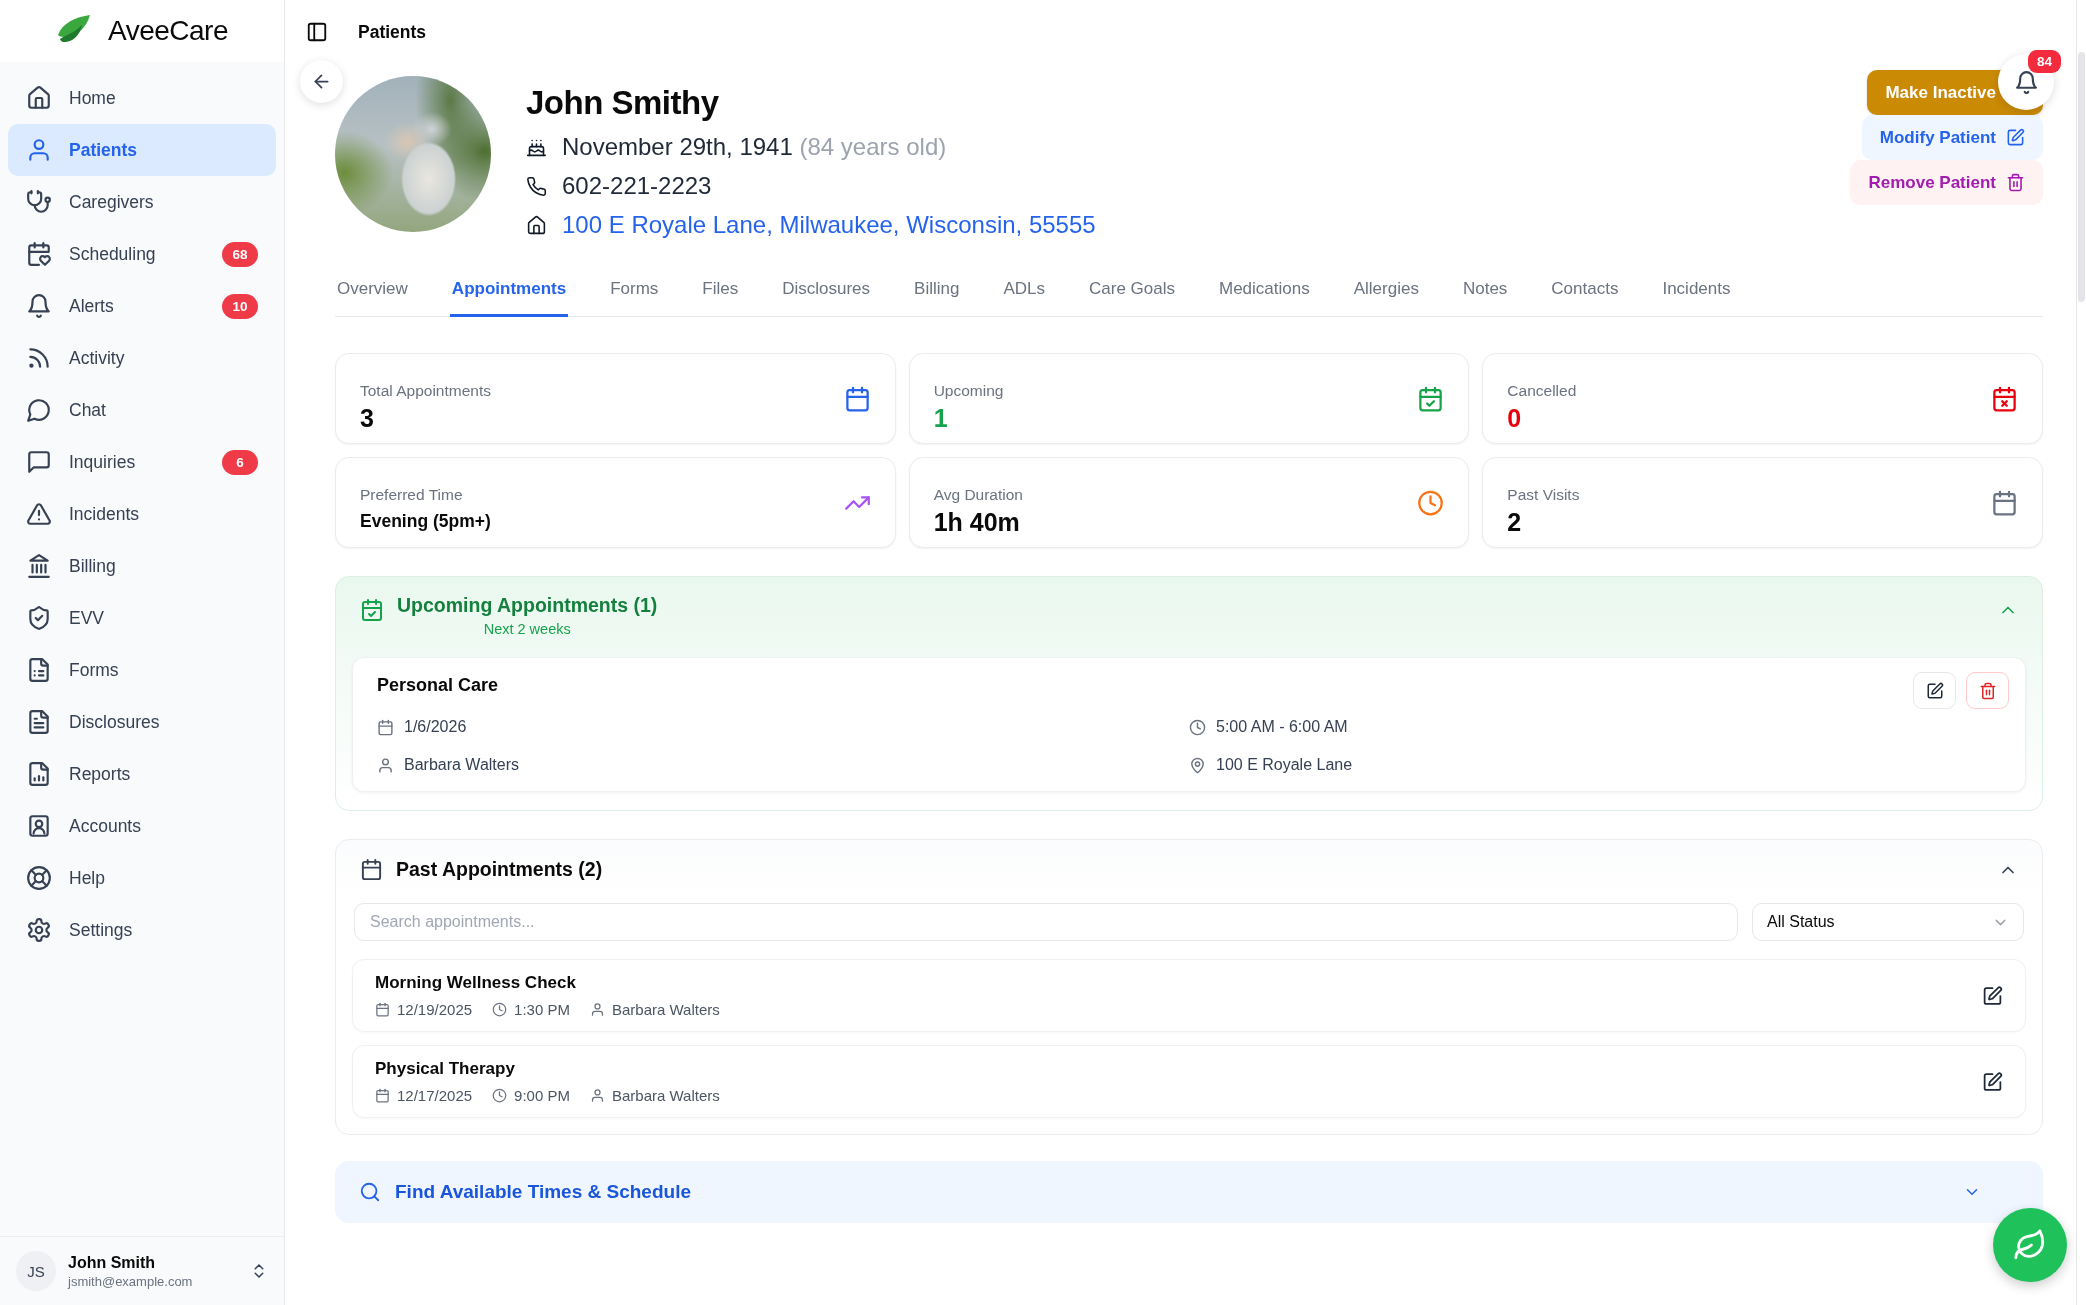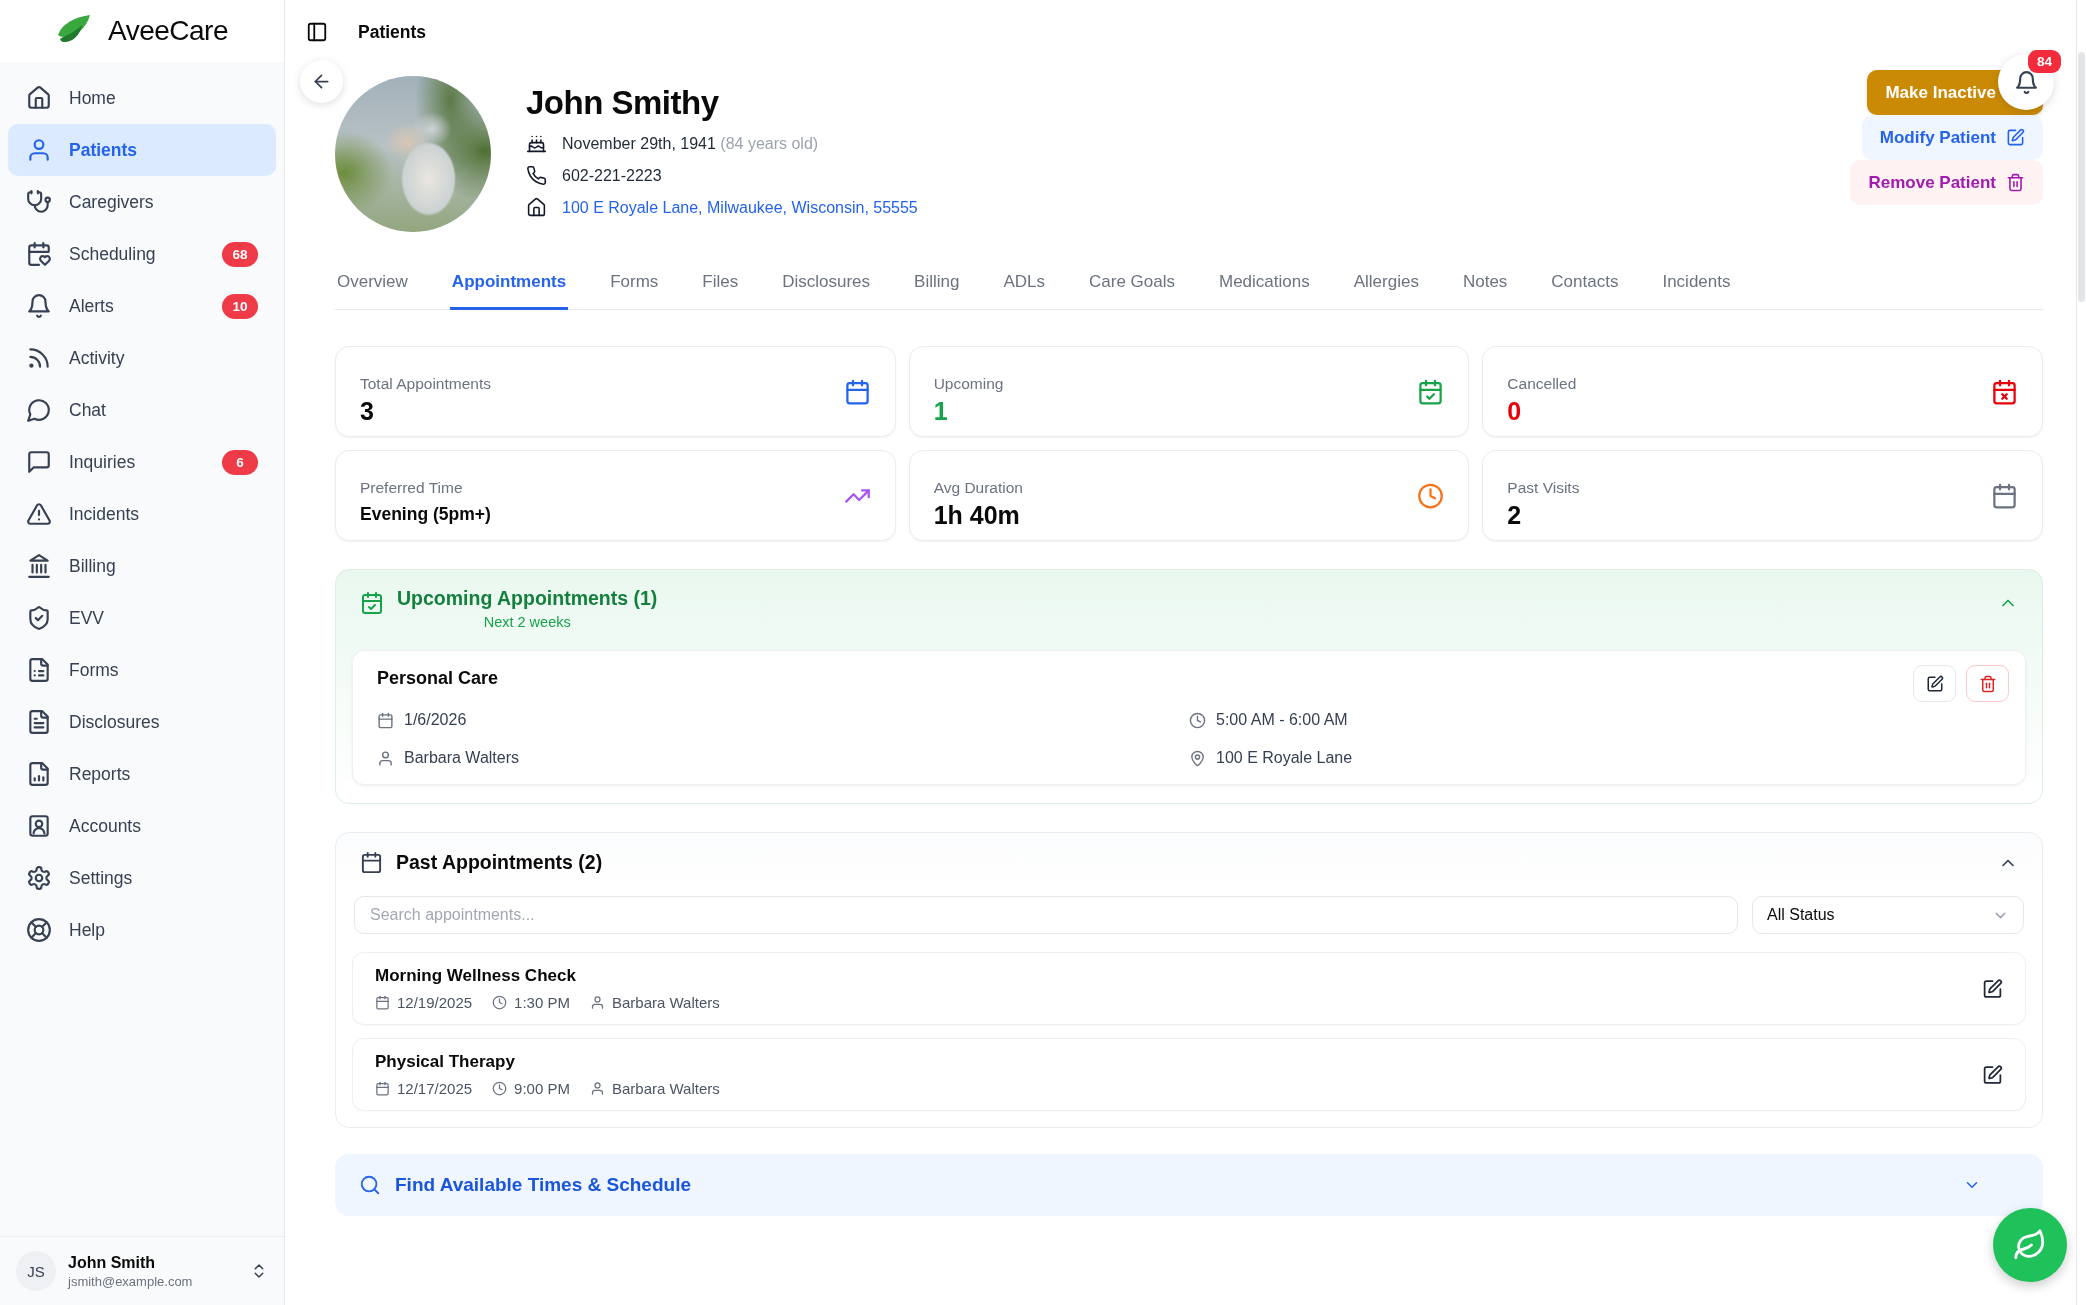--- a/index.html
+++ b/index.html
@@ -48,21 +48,21 @@
       radial-gradient(46px 62px at 60% 66%, #e9e6df 0%, #ccd2d2 55%, rgba(0,0,0,0) 60%),
       radial-gradient(30px 26px at 46% 42%, #d8c6b4 0%, rgba(0,0,0,0) 75%),
       radial-gradient(26px 22px at 62% 34%, #cfd3d6 0%, rgba(0,0,0,0) 78%),
       radial-gradient(70px 60px at 6% 62%, #6d8d3c 0%, rgba(0,0,0,0) 70%),
       radial-gradient(80px 70px at 96% 48%, #4d6f30 0%, rgba(0,0,0,0) 72%),
       radial-gradient(50px 110px at 74% 16%, #5c7a46 0%, rgba(0,0,0,0) 70%),
       linear-gradient(180deg, #a2b1ba 0%, #b7c1c4 45%, #93a67e 100%);
   }
   .p-info { margin-left:35px; margin-top:30px; }
   .p-name { font-size:33px; font-weight:bold; letter-spacing:-0.5px; }
-  .p-row { display:flex; align-items:center; gap:15px; margin-top:11px; font-size:16px; color:#1f2937; }
+  .p-row { display:flex; align-items:center; gap:15px; margin-top:11px; font-size:24px; color:#1f2937; }
   .p-row svg { width:21px; height:21px; color:#111827; stroke-width:1.8; }
   .age-note { color:#9ca3af; }
   .addr { color:#2563eb; cursor:pointer; }
 
   .p-actions { margin-left:auto; margin-top:16px; display:flex; flex-direction:column; align-items:flex-end; }
   .btn { display:flex; align-items:center; gap:10px; height:45px; padding:0 18px; border:none;
     border-radius:10px; font-size:17px; font-weight:600; font-family:inherit; cursor:pointer; }
   .btn svg { width:19px; height:19px; }
   .btn-inactive { background:#ca8a04; color:#fff; box-shadow:0 1px 3px rgba(0,0,0,.15); }
   .btn-modify { background:#eff6ff; color:#2563eb; }
@@ -444,29 +444,29 @@
         <span>Reports</span>
       </div>
       <div class="nav-item">
         <svg class="ic">
             <use href="#i-idcard"></use>
           </svg>
         <span>Accounts</span>
       </div>
       <div class="nav-item">
         <svg class="ic">
+            <use href="#i-buoy"></use>
+          </svg>
+        <span>Help</span>
+      </div>
+      <div class="nav-item">
+        <svg class="ic">
             <use href="#i-gear"></use>
           </svg>
         <span>Settings</span>
-      </div>
-      <div class="nav-item">
-        <svg class="ic">
-            <use href="#i-buoy"></use>
-          </svg>
-        <span>Help</span>
       </div>
     </nav>
 
     <div class="user-footer">
       <div class="avatar">JS</div>
       <div>
         <div class="uf-name">John Smith</div>
         <div class="uf-email">jsmith@example.com</div>
       </div>
       <svg class="ic uf-chev" width="18" height="18">

